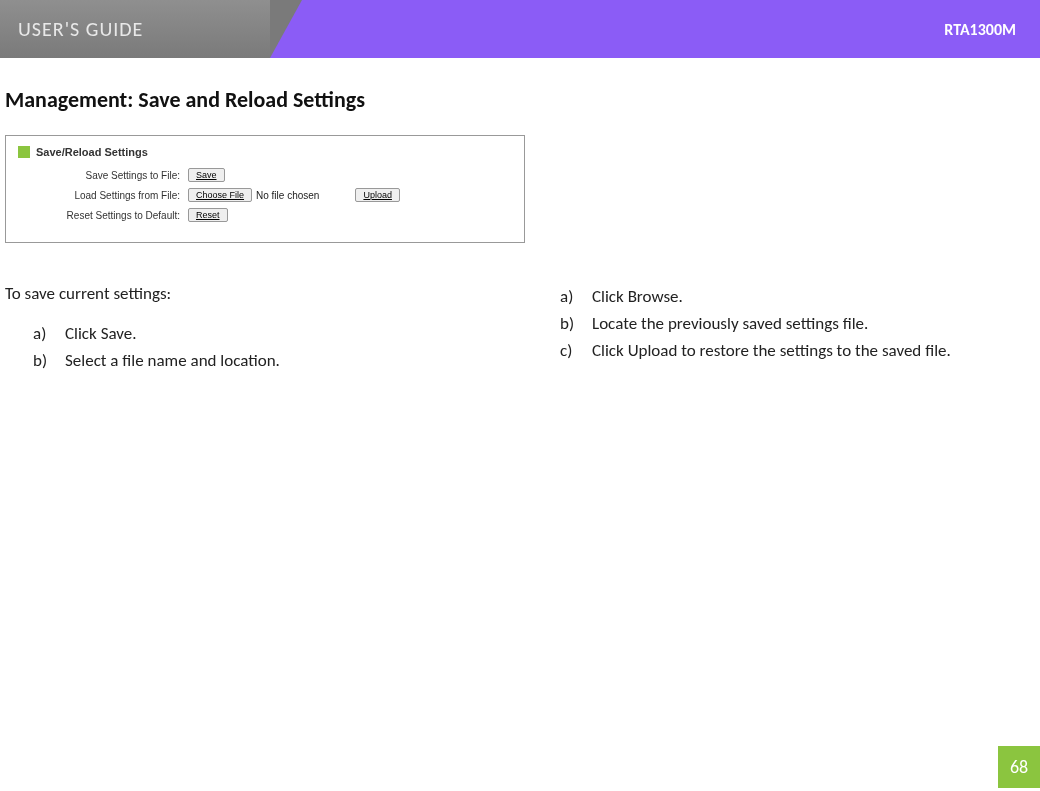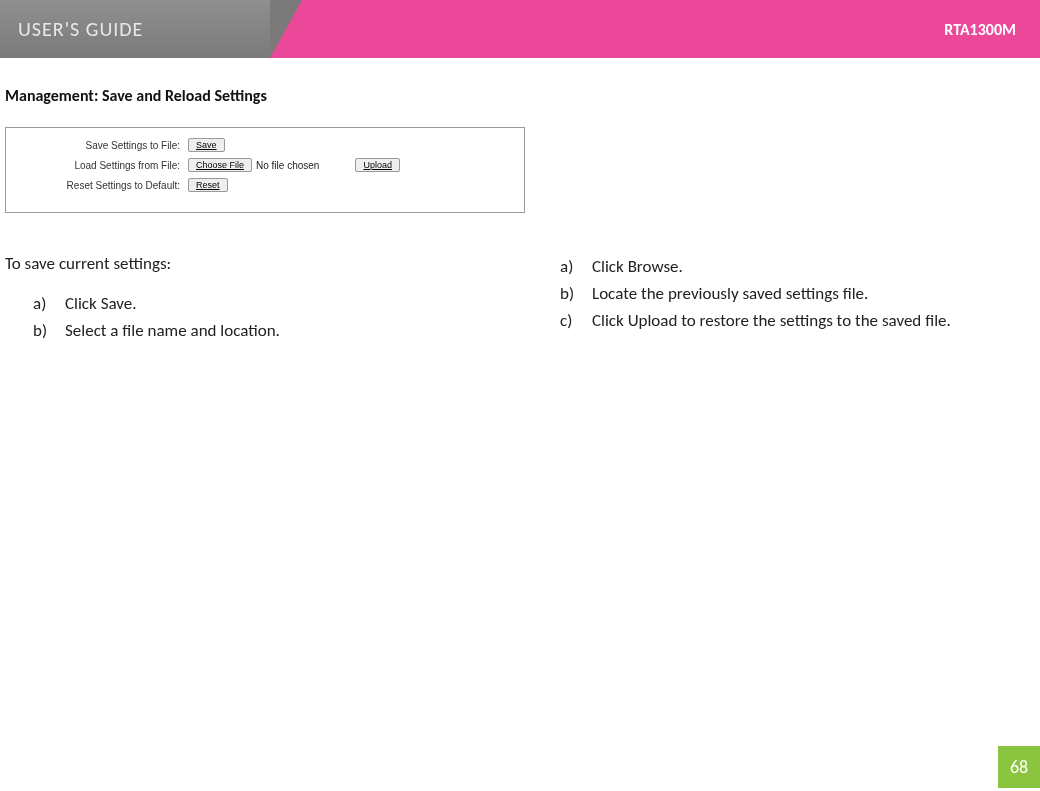--- a/index.html
+++ b/index.html
@@ -5,21 +5,21 @@
     * { box-sizing: border-box; margin: 0; padding: 0; }
     body {
       width: 1040px;
       height: 791px;
       background: #fff;
       font-family: Calibri, Arial, sans-serif;
       position: relative;
     }
     .header-bar {
       height: 58px;
-      background: #ec4899;
+      background: #8b5cf6;
       position: relative;
       display: flex;
       align-items: center;
     }
     .header-gray {
       width: 270px;
       height: 100%;
       background: linear-gradient(to bottom, #8f8f8f 0%, #7a7a7a 100%);
       display: flex;
       align-items: center;
@@ -48,21 +48,21 @@
       top: 50%;
       transform: translateY(-50%);
       color: #fff;
       font-size: 16px;
       font-weight: 700;
     }
     .content {
       padding: 28px 5px 0 5px;
     }
     .section-title {
-      font-size: 16px;
+      font-size: 22px;
       font-weight: 700;
       color: #111;
       margin-bottom: 22px;
     }
     .top-row {
       display: flex;
       gap: 30px;
       align-items: flex-start;
     }
     .intro-text {
@@ -185,20 +185,24 @@
   </div>
   <span class="header-model">RTA1300M</span>
 </div>
 
 <div class="content">
   <div class="section-title">Management: Save and Reload Settings</div>
 
   <div class="top-row">
 
     <div class="screenshot-box">
+      <div class="sb-header">
+        <div class="sb-square"></div>
+        <span class="sb-title">Save/Reload Settings</span>
+      </div>
 
       <div class="sb-row">
         <span class="sb-label">Save Settings to File:</span>
         <button class="sb-btn">Save</button>
       </div>
       <div class="sb-row">
         <span class="sb-label">Load Settings from File:</span>
         <button class="sb-btn">Choose File</button>
         <span class="sb-filetext">No file chosen</span>
         <button class="sb-btn sb-upload">Upload</button>

